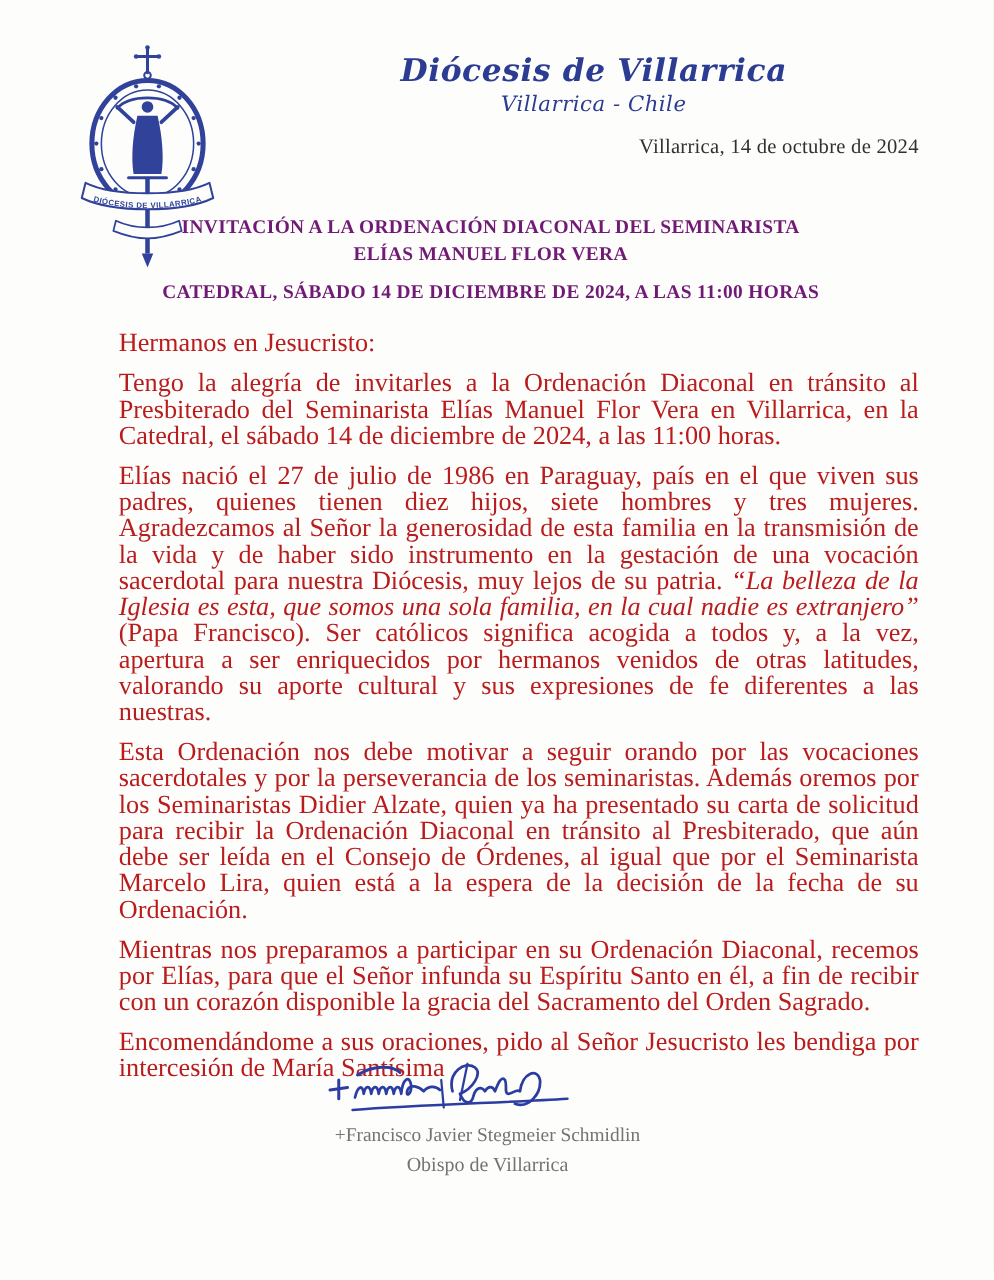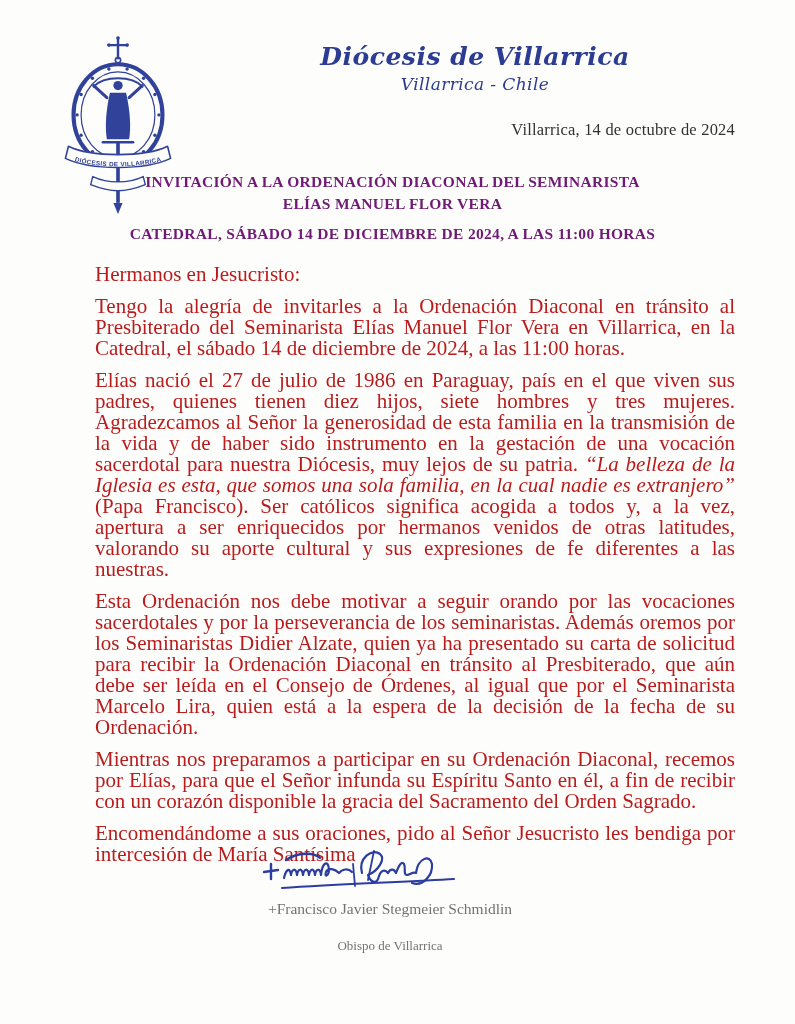--- a/index.html
+++ b/index.html
@@ -19,21 +19,21 @@
     position:absolute;left:170px;right:15px;top:42px;
     text-align:center;
     font-family:"DejaVu Serif", serif;
     font-style:italic;
     color:#2b3c92;
   }
   .lh-name{font-size:25px;font-weight:600;line-height:30px;letter-spacing:.5px;}
   .lh-addr{font-size:16.5px;line-height:24px;letter-spacing:.2px;}
   .lh-city{font-size:17px;line-height:24px;letter-spacing:.4px;}
   .date-line{
-    position:absolute;top:120px;right:60px;
+    position:absolute;top:107px;right:60px;
     font-size:16.5px;color:#33312d;letter-spacing:.2px;
   }
   
   .title-block{
     position:absolute;left:60px;right:70px;top:171px;
     text-align:center;font-weight:bold;color:#701a75;
     font-size:15.5px;line-height:22px;letter-spacing:.3px;
   }
   .title-l3{margin-top:8px;}
   
@@ -45,21 +45,21 @@
   .body p{margin:0 0 11px 0;}
   .salutation{text-align:left;}
   .quote{font-style:italic;}
   
   .signature{position:absolute;left:256px;top:845px;width:244px;height:56px;}
   .sig-text{
     position:absolute;left:190px;width:400px;top:898px;
     text-align:center;color:#737373;
   }
   .sig-name{font-size:15.5px;line-height:22px;}
-  .sig-role{font-size:13px;line-height:22px;margin-top:15px;}
+  .sig-role{font-size:16px;line-height:22px;margin-top:2px;}
   .seal-banner-text{
     font-family:"Liberation Sans", sans-serif;
     font-size:6.2px;font-weight:bold;letter-spacing:.35px;
     fill:#31429a;
   }
 </style>
 </head>
 <body>
 
 <div class="page">

